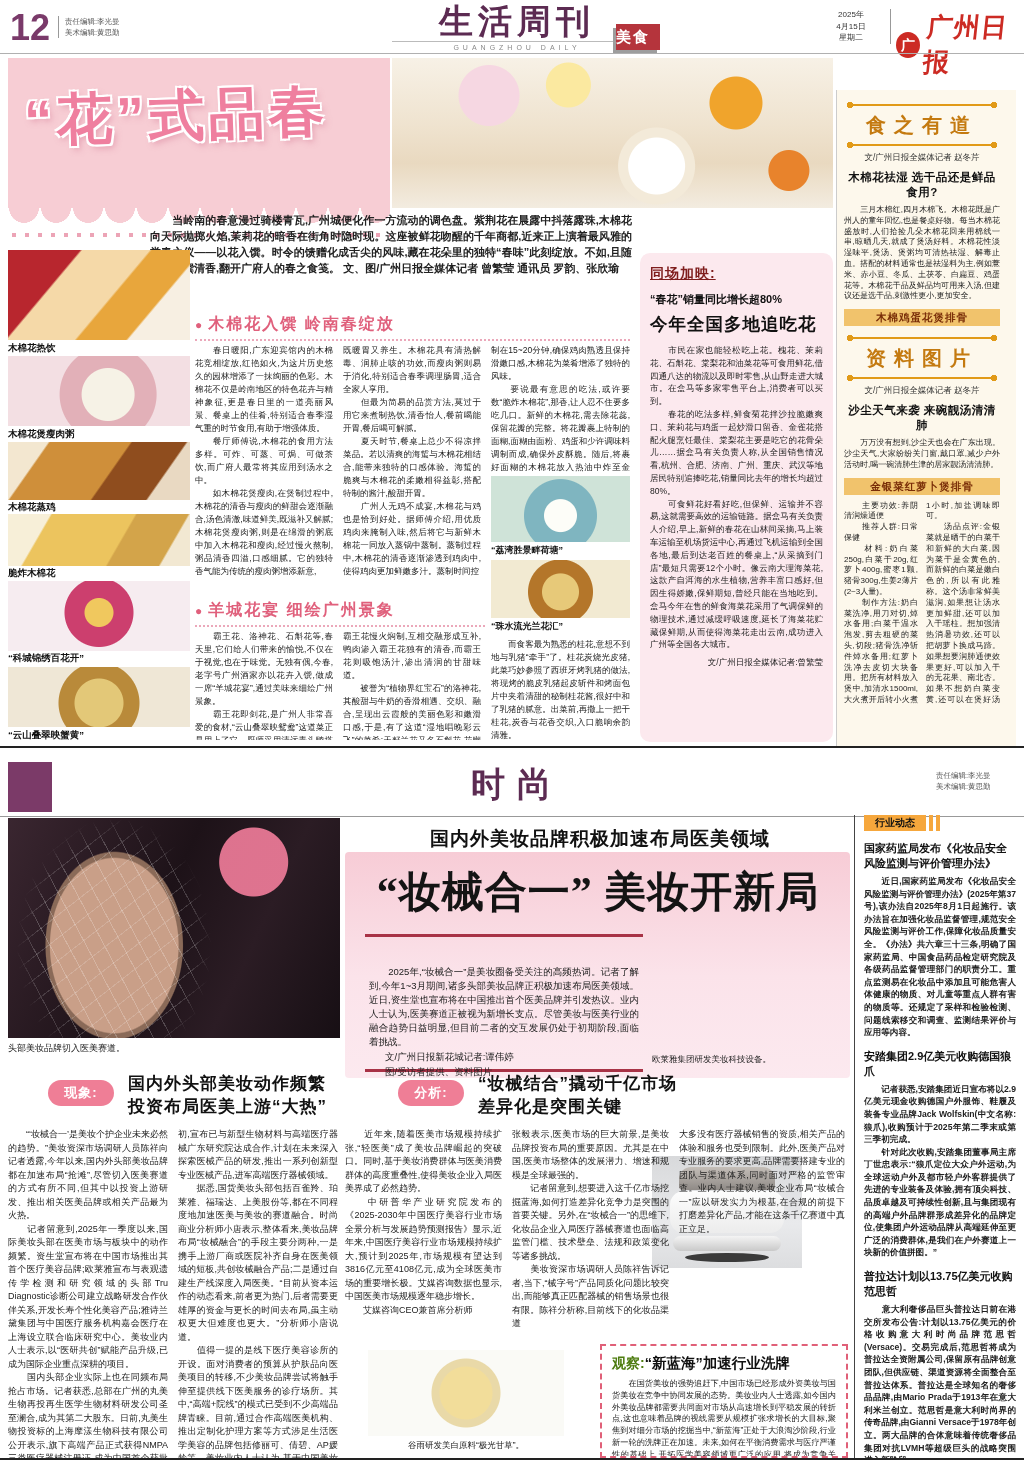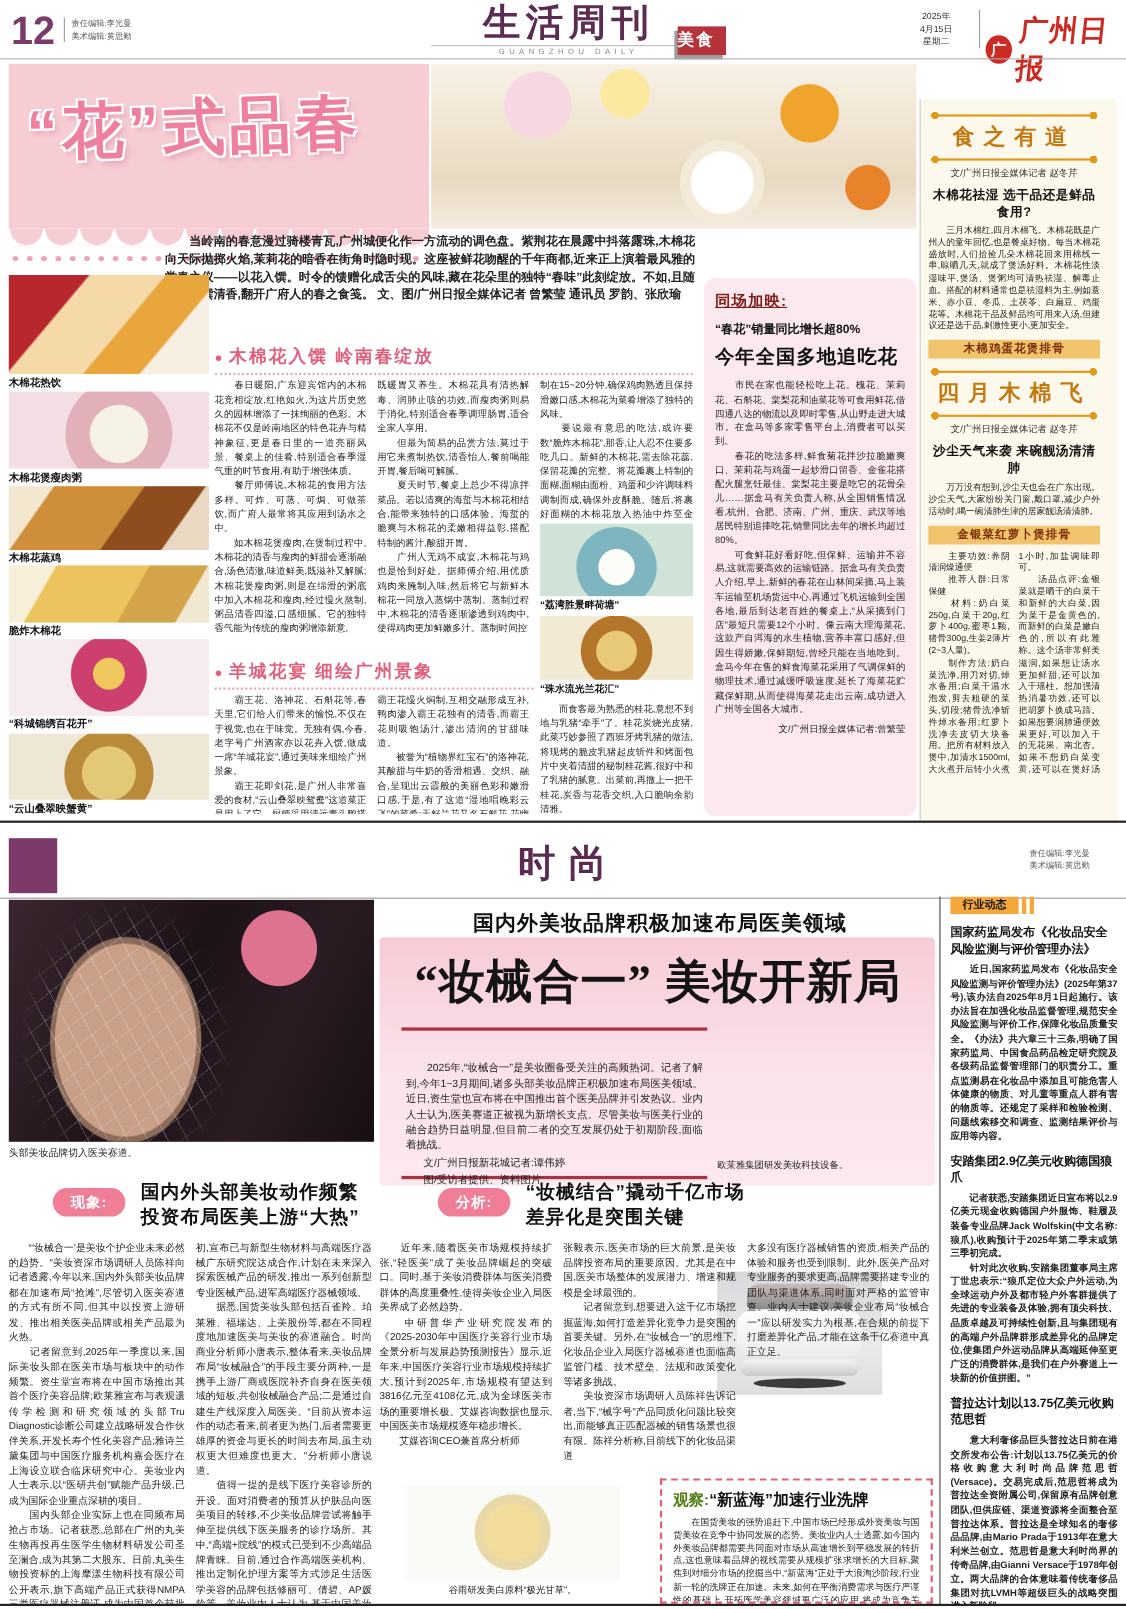--- a/index.html
+++ b/index.html
@@ -197,21 +197,21 @@
 
 <div class="abs sb clip" style="left:836px;top:58px;width:180px;height:684px;">
   <div class="ruledots"></div>
   <div class="sbtitle">食之有道</div>
   <div class="ruledots"></div>
   <div class="sbbyline">文/广州日报全媒体记者 赵冬芹</div>
   <div class="sbhead">木棉花祛湿 选干品还是鲜品食用?</div>
   <div class="sbbody pre just">　　三月木棉红,四月木棉飞。木棉花既是广州人的童年回忆,也是餐桌好物。每当木棉花盛放时,人们拾捡几朵木棉花回来用棉线一串,晾晒几天,就成了煲汤好料。木棉花性淡湿味平,煲汤、煲粥均可清热祛湿、解毒止血。搭配的材料通常也是祛湿料为主,例如薏米、赤小豆、冬瓜、土茯苓、白扁豆、鸡蛋花等。木棉花干品及鲜品均可用来入汤,但建议还是选干品,刺激性更小,更加安全。</div>
   <div class="recipebar">木棉鸡蛋花煲排骨</div>
   <div class="ruledots" style="margin-top:8px;"></div>
-  <div class="sbtitle">四月木棉飞</div>
+  <div class="sbtitle">资料图片</div>
   <div class="ruledots"></div>
   <div class="sbbyline">文/广州日报全媒体记者 赵冬芹</div>
   <div class="sbhead">沙尘天气来袭 来碗靓汤清清肺</div>
   <div class="sbbody pre just">　　万万没有想到,沙尘天也会在广东出现。沙尘天气,大家纷纷关门窗,戴口罩,减少户外活动时,喝一碗清肺生津的居家靓汤清清肺。</div>
   <div class="recipebar">金银菜红萝卜煲排骨</div>
   <div class="recipecols pre just clip" style="height:212px;">　　主要功效:养阴清润燥通便
 　　推荐人群:日常保健
 　　材料:奶白菜250g,白菜干20g,红萝卜400g,蜜枣1颗,猪骨300g,生姜2薄片(2~3人量)。
 　　制作方法:奶白菜洗净,用刀对切,焯水备用;白菜干温水泡发,剪去粗硬的菜头,切段;猪骨洗净斩件焯水备用;红萝卜洗净去皮切大块备用。把所有材料放入煲中,加清水1500ml,大火煮开后转小火煮1小时,加盐调味即可。
 　　汤品点评:金银菜就是晒干的白菜干和新鲜的大白菜,因为菜干是金黄色的,而新鲜的白菜是嫩白色的,所以有此雅称。这个汤非常鲜美滋润,如果想让汤水更加鲜甜,还可以加入干瑶柱。想加强清热消暑功效,还可以把胡萝卜换成马蹄。如果想要润肺通便效果更好,可以加入干的无花果、南北杏。如果不想奶白菜变黄,还可以在煲好汤以后,再放入奶白菜,稍微滚一下就可以了。白菜干清肺热、除烦渴,润肠通便生津,而且味道很香,煲汤很适合。</div>

